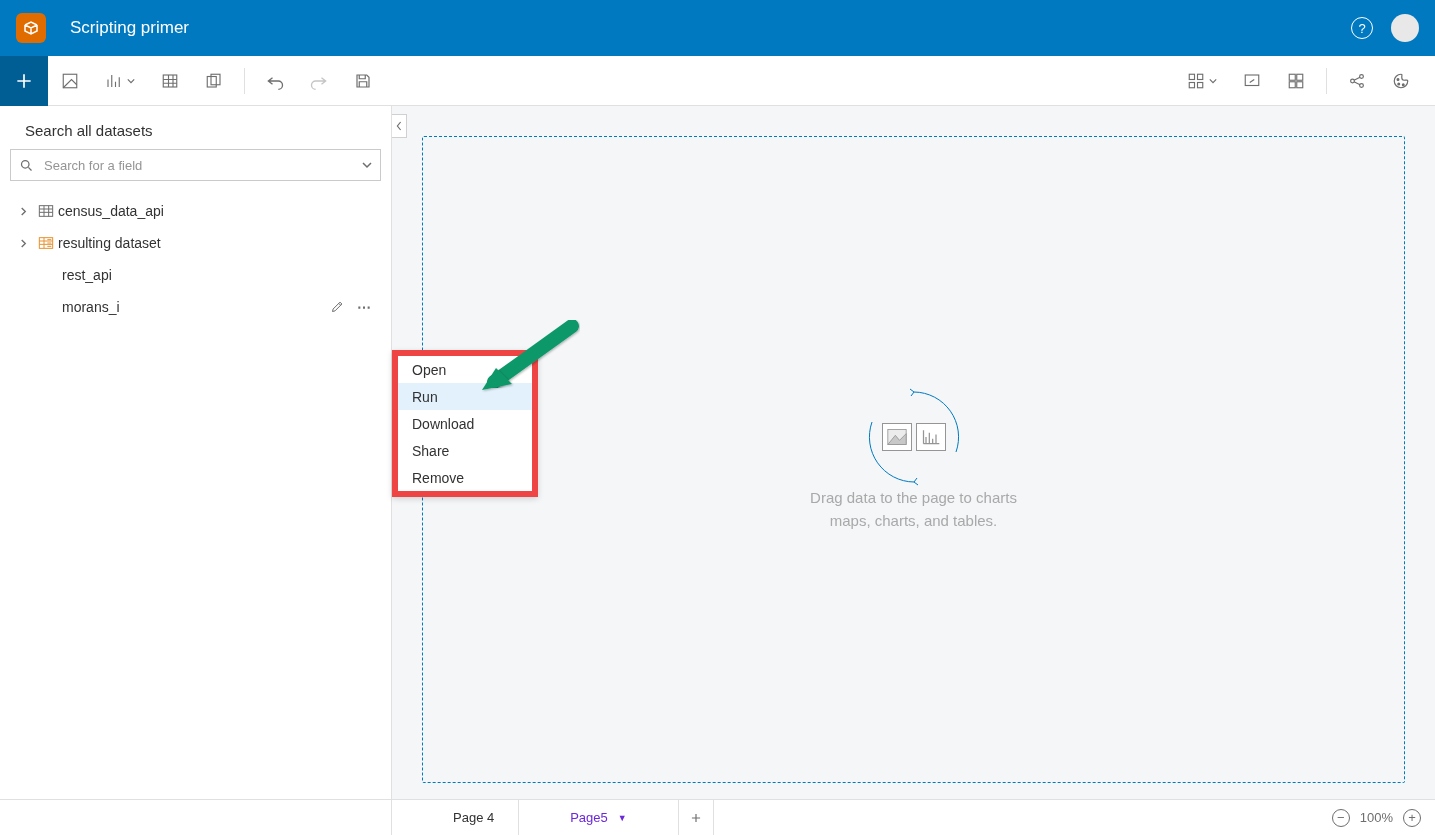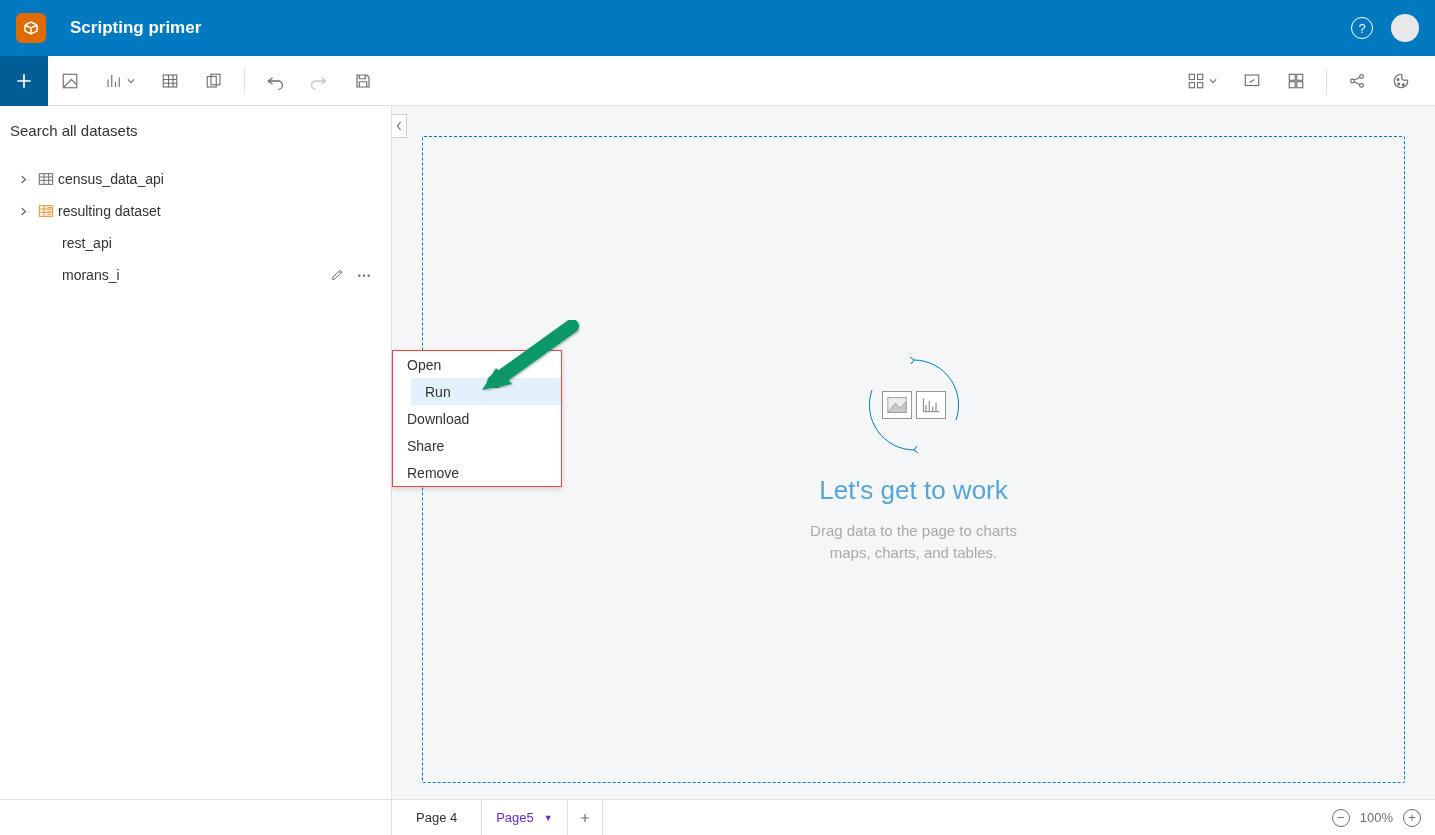--- a/index.html
+++ b/index.html
@@ -1,35 +1,35 @@
 <!DOCTYPE html>
 <html><head>
 <meta charset="utf-8">
 <style>
   * { box-sizing: border-box; }
   html, body { margin:0; padding:0; font-family: "Segoe UI", Arial, sans-serif; font-size:14px; color:#323232; background:#fff; height:835px; width:1435px; overflow:hidden; }
   .header { height:56px; background:#0079c1; display:flex; align-items:center; padding:0 16px; color:#fff; }
   .logo { width:30px; height:30px; border-radius:6px; background:#e06c00; display:flex; align-items:center; justify-content:center; margin-right:24px; }
   .logo svg { width:18px; height:18px; }
-  .app-title { font-size:17px; font-weight:700; }
+  .app-title { font-size:17px; font-weight:400; }
   .header-right { margin-left:auto; display:flex; align-items:center; gap:18px; }
   .help-icon { width:22px; height:22px; border:1.6px solid #fff; border-radius:50%; display:flex; align-items:center; justify-content:center; font-size:13px; cursor:pointer; }
   .avatar { width:28px; height:28px; border-radius:50%; background:#e8e8e8; cursor:pointer; }
 
   .toolbar { height:50px; border-bottom:1px solid #e0e0e0; display:flex; align-items:center; padding:0 0px; }
   .toolbar-add { width:48px; height:50px; background:#005e95; display:flex; align-items:center; justify-content:center; cursor:pointer; }
   .toolbar-add svg { stroke:#fff; }
   .tbtn { width:44px; height:50px; display:flex; align-items:center; justify-content:center; cursor:pointer; color:#6e6e6e; }
   .tbtn.with-caret { width:56px; gap:4px;}
   .tsep { width:1px; height:26px; background:#e0e0e0; margin:0 8px; }
   .toolbar-right { margin-left:auto; display:flex; align-items:center; padding-right:12px; }
 
   .body { display:flex; height:calc(835px - 56px - 50px - 36px); }
   .sidebar { width:392px; border-right:1px solid #e0e0e0; padding:12px 10px 0 10px; display:flex; flex-direction:column; }
-  .sidebar-title { font-size:15px; color:#323232; margin:4px 0 10px 0; }
+  .sidebar-title { font-size:15px; color:#323232; margin:4px 0 10px 15px; }
   .search-field { height:32px; border:1px solid #cacaca; display:flex; align-items:center; padding:0 8px; color:#888; cursor:text; position:relative; }
   .search-field input { border:none; outline:none; flex:1; font-size:13px; color:#323232; background:transparent; }
   .search-field input::placeholder { color:#959595; }
   .search-field .search-icon { margin-right:8px; color:#6e6e6e; }
   .search-field .caret { color:#6e6e6e; }
 
   .tree { margin-top:14px; }
   .tree-row { display:flex; align-items:center; height:32px; cursor:pointer; padding:0 2px; font-size:14px; color:#323232; }
   .tree-row .caret-cell { width:22px; display:flex; justify-content:center; color:#6e6e6e; }
   .tree-row .icon-cell { width:24px; display:flex; justify-content:center; color:#6e6e6e; }
@@ -45,27 +45,27 @@
   .dropzone { position:absolute; top:30px; left:30px; right:30px; bottom:16px; border:1px dashed #0079c1; border-radius:2px; display:flex; flex-direction:column; align-items:center; justify-content:center; }
   .empty-state { text-align:center; color:#959595; }
   .work-title { font-size:26px; color:#56a5d8; margin:20px 0 14px; font-weight:400;}
   .work-sub { font-size:15px; color:#a9a9a9; line-height:1.5;}
 
   .orbit { position:relative; width:100px; height:100px; margin:0 auto; }
   .orbit svg.ring { position:absolute; top:0; left:0; }
   .orbit .tiles { position:absolute; top:36px; left:18px; display:flex; gap:4px; }
   .tile { width:30px; height:28px; border:1px solid #959595; background:#fff; display:flex; align-items:center; justify-content:center; }
 
-  .context-menu { position:absolute; top:350px; left:392px; width:170px; background:#fff; border:1px solid #ef4444; box-shadow:0 2px 6px rgba(0,0,0,.15); z-index:10; }
+  .context-menu { position:absolute; top:350px; left:392px; width:146px; background:#fff; border:6px solid #ef4444; box-shadow:0 2px 6px rgba(0,0,0,.15); z-index:10; }
   .context-menu .mitem { height:27px; display:flex; align-items:center; padding:0 14px; font-size:14px; cursor:pointer; }
-  .context-menu .mitem.highlight { background:#e2f1fb;margin-left:18px; }
+  .context-menu .mitem.highlight { background:#e2f1fb; }
 
   .annot-arrow { position:absolute; top:320px; left:472px; z-index:11; pointer-events:none;}
 
-  .footer { height:36px; border-top:1px solid #e0e0e0; display:flex; align-items:center; background:#fff; }
+  .footer { height:36px; border-top:1px solid #e0e0e0; display:flex; align-items:center; background:#fff;gap:37px; }
   .footer-left { width:392px; height:36px; border-right:1px solid #e0e0e0; }
   .page-tab { height:36px; padding:0 14px; display:flex; align-items:center; gap:10px; font-size:13px; cursor:pointer; color:#6e6e6e; }
   .page-tab.static { border-right:1px solid #e0e0e0; color:#323232; padding:0 24px;}
   .page-tab.active { color:#6d28d9; }
   .page-tab .caret { font-size:9px;}
   .page-add { width:36px; height:36px; border-left:1px solid #e0e0e0; border-right:1px solid #e0e0e0; display:flex; align-items:center; justify-content:center; cursor:pointer; color:#6e6e6e;}
   .footer-right { margin-left:auto; display:flex; align-items:center; gap:10px; padding:0 14px; color:#6e6e6e; font-size:13px;}
   .zoom-btn { width:18px; height:18px; border:1.2px solid #6e6e6e; border-radius:50%; display:flex; align-items:center; justify-content:center; font-size:13px; cursor:pointer; line-height:0;}
 
   svg { display:block; }
@@ -177,20 +177,34 @@
           <circle cx="9" cy="16" r="1.2" fill="#6e6e6e"></circle>
           <circle cx="15" cy="17" r="1.2" fill="#6e6e6e"></circle>
         </svg>
     </div>
   </div>
 </div>
 
 <div class="body">
   <div class="sidebar">
     <div class="sidebar-title">Search all datasets</div>
+    <div class="search-field">
+      <span class="search-icon">
+        <svg width="15" height="15" viewBox="0 0 24 24" fill="none" stroke="#6e6e6e" stroke-width="2">
+            <circle cx="10" cy="10" r="6"></circle>
+            <path d="M15 15 L20 20"></path>
+          </svg>
+      </span>
+      <input type="text" placeholder="Search for a field" style="">
+      <span class="caret">
+        <svg width="10" height="10" viewBox="0 0 10 10">
+            <path d="M1 3 L5 7 L9 3" fill="none" stroke="#6e6e6e" stroke-width="1.5"></path>
+          </svg>
+      </span>
+    </div>
 
     <div class="tree">
 
 
       <div class="tree-row">
         <span class="caret-cell">
             <svg width="9" height="9" viewBox="0 0 10 10">
               <path d="M3 1 L7 5 L3 9" fill="none" stroke="#6e6e6e" stroke-width="1.5"></path>
             </svg>
           </span>
@@ -261,21 +275,20 @@
                 </svg>
               </div>
             <div class="tile">
                 <svg width="20" height="18" viewBox="0 0 24 20" fill="none" stroke="#959595" stroke-width="1.5">
                   <path d="M3 18 V2 M3 18 H22"></path>
                   <path d="M6 18 V10 M10 18 V5 M14 18 V12 M18 18 V7"></path>
                 </svg>
               </div>
           </div>
         </div>
-        <div class="work-title">Let's get to work</div>
         <div class="work-sub">Drag data to the page to charts</div>
         <div class="work-sub">maps, charts, and tables.</div>
       </div>
     </div>
   </div>
 </div>
 
 <div class="context-menu">
   <div class="mitem">Open</div>
   <div class="mitem highlight">Run</div>

